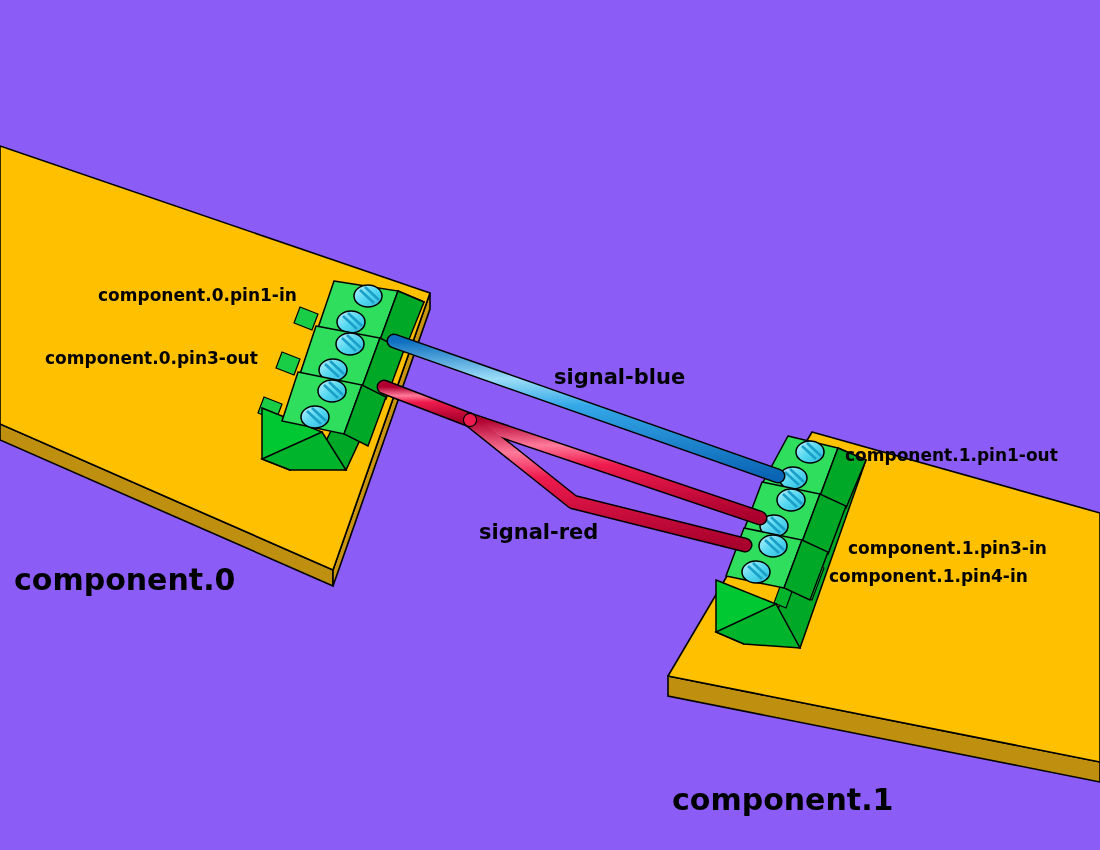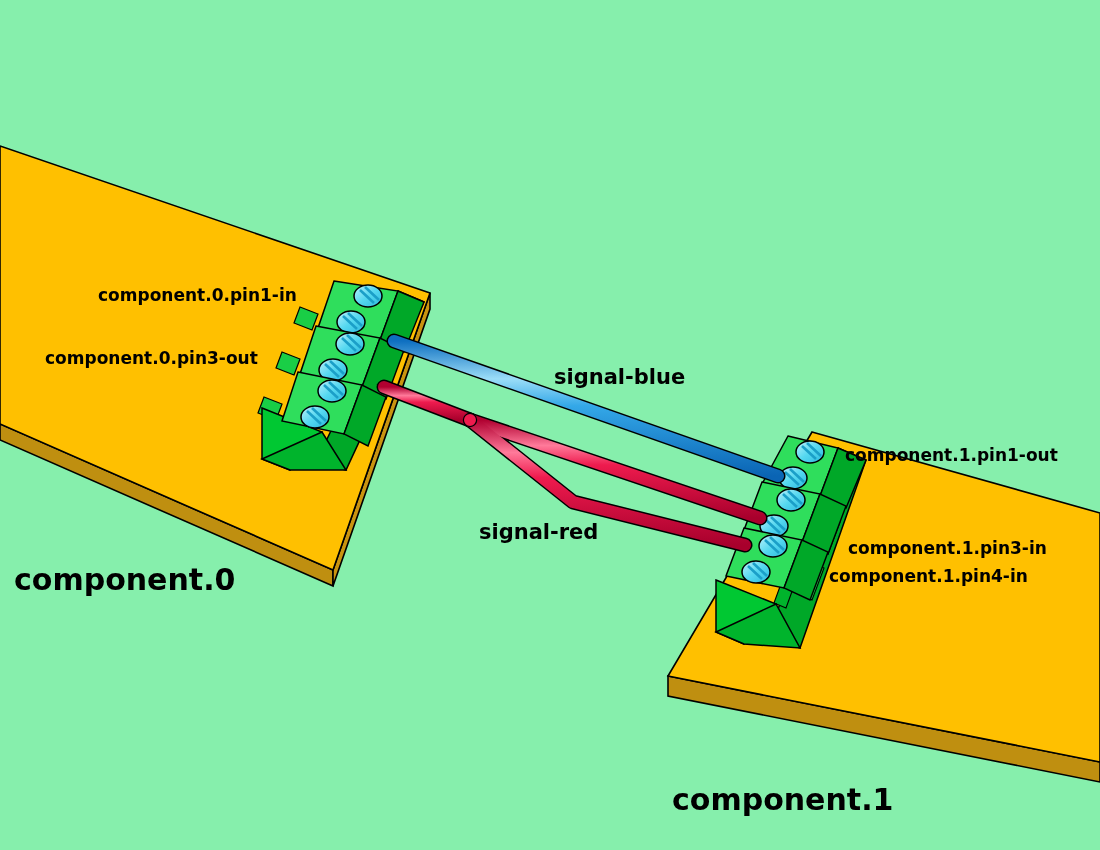--- a/index.html
+++ b/index.html
@@ -10,21 +10,21 @@
   body {
     width: 1100px;
     height: 850px;
     overflow: hidden;
     font-family: "DejaVu Sans", sans-serif;
   }
   #stage {
     position: relative;
     width: 1100px;
     height: 850px;
-    background: #86efac;
+    background: #8b5cf6;
   }
   svg#scene {
     position: absolute;
     left: 0;
     top: 0;
     width: 1100px;
     height: 850px;
     display: block;
   }
   .lbl {

